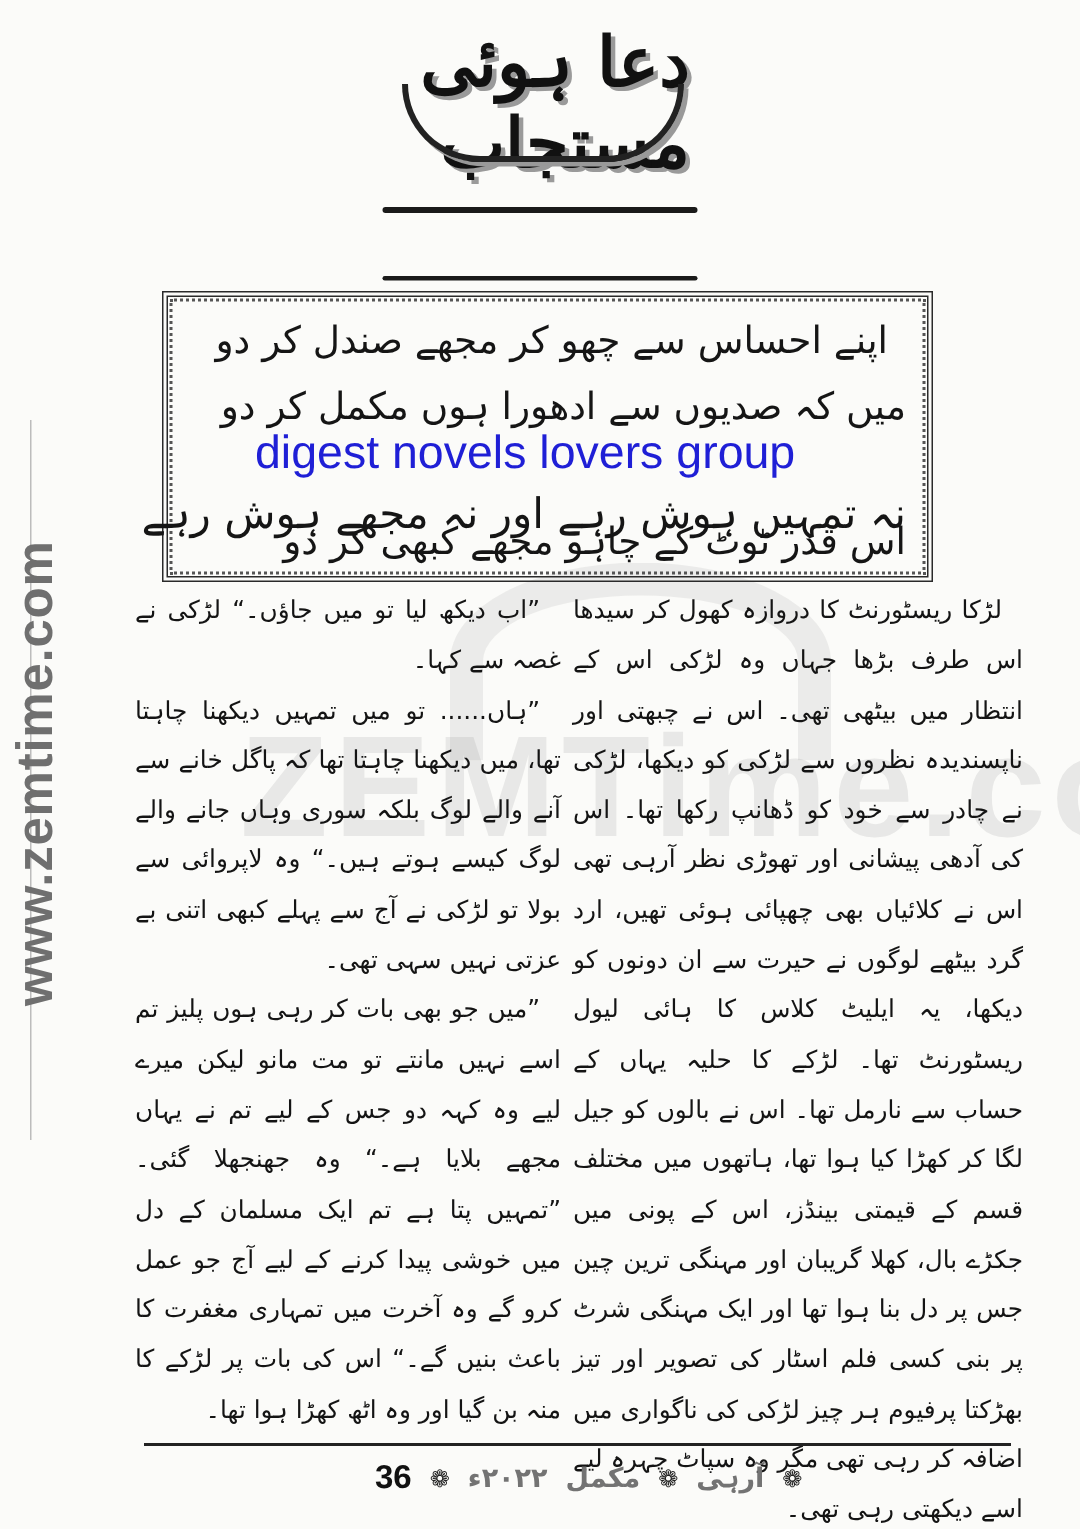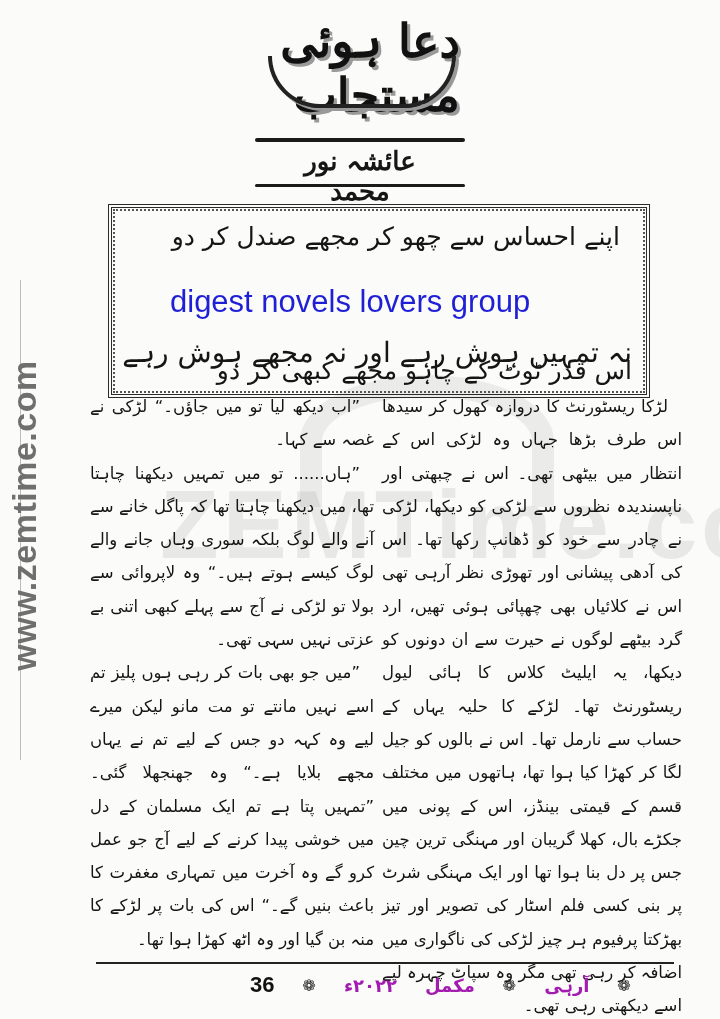--- a/index.html
+++ b/index.html
@@ -49,24 +49,23 @@
   }
   .rule1 { position:absolute; left:255px; top:138px; width:210px; height:4px; background:#1a1a1a; border-radius:2px; }
   .author {
     position:absolute; left:280px; top:146px; width:160px; text-align:center;
     font-family:"DejaVu Serif", serif; font-size:26px; font-weight:bold; direction:rtl;
   }
   .rule2 { position:absolute; left:255px; top:184px; width:210px; height:3px; background:#1a1a1a; border-radius:2px; }
 
   
   .poem-box {
-    position:absolute; left:108px; top:204px; width:506px; height:186px;
+    position:absolute; left:108px; top:194px; width:506px; height:186px;
     border:4px double #2a2a2a; outline:2px dotted #555; outline-offset:-7px;
     background:transparent;
-    padding-left:28px;
   }
   .poem-line {
     position:absolute; direction:rtl; white-space:nowrap;
     font-family:"DejaVu Serif", serif; font-size:25px; color:#151515;
   }
   .pl1 { right:26px; top:14px; }
   .pl2 { right:14px; top:58px; }
   .pl3b { right:14px; top:128px; font-size:28px; }
   .pl4 { right:14px; top:148px; }
   .overlay-text {
@@ -79,49 +78,49 @@
     position:absolute; direction:rtl; text-align:justify;
     font-family:"DejaVu Sans", sans-serif; font-size:16.5px; line-height:33.3px; color:#141414;
   }
   .col p { margin:0; text-indent:14px; }
   .col-right { left:382px; top:390px; width:300px; }
   .col-left { left:90px; top:390px; width:284px; }
 
   .bottom-rule { position:absolute; left:96px; top:962px; width:578px; height:2px; background:#222; }
   .footer {
     position:absolute; left:250px; top:968px; width:270px; height:34px;
-    display:flex; align-items:center; gap:28px;
+    display:flex; align-items:center; gap:12px;
   }
   .page-num { font-family:"Liberation Sans", sans-serif; font-weight:bold; font-size:22px; color:#111; }
-  .mag { direction:rtl; font-family:"DejaVu Sans", sans-serif; font-size:18px; font-weight:bold; color:#a21caf; }
+  .mag { direction:rtl; font-family:"DejaVu Sans", sans-serif; font-size:18px; font-weight:bold; color:#737373; }
   .flower { font-size:16px; color:#222; }
 </style>
 </head>
 <body>
 
 <div class="page">
 
   <div class="margin-line"></div>
   <div class="side-wm">
     <span>www.zemtime.com</span>
   </div>
 
   <div class="bg-logo"></div>
   <div class="bg-wm">ZEMTime.com</div>
 
   <div class="title-art">
     <div class="swash"></div>
     <span class="t">دعا ہوئی مستجاب</span>
   </div>
   <div class="rule1"></div>
-  <div class="author">عائشہ نور محمد</div>
   <div class="rule2"></div>
 
   <div class="poem-box">
     <div class="poem-line pl1">اپنے احساس سے چھو کر مجھے صندل کر دو</div>
+    <div class="poem-line pl2">میں کہ صدیوں سے ادھورا ہوں مکمل کر دو</div>
     <div class="poem-line pl3b">نہ تمہیں ہوش رہے اور نہ مجھے ہوش رہے</div>
     <div class="poem-line pl4">اس قدر ٹوٹ کے چاہو مجھے کبھی کر دو</div>
   </div>
 
   <div class="overlay-text">digest novels lovers group</div>
 
   <div class="col col-right">
     <p>لڑکا ریسٹورنٹ کا دروازہ کھول کر سیدھا اس طرف بڑھا جہاں وہ لڑکی اس کے انتظار میں بیٹھی تھی۔ اس نے چبھتی اور ناپسندیدہ نظروں سے لڑکی کو دیکھا، لڑکی نے چادر سے خود کو ڈھانپ رکھا تھا۔ اس کی آدھی پیشانی اور تھوڑی نظر آرہی تھی اس نے کلائیاں بھی چھپائی ہوئی تھیں، ارد گرد بیٹھے لوگوں نے حیرت سے ان دونوں کو دیکھا، یہ ایلیٹ کلاس کا ہائی لیول ریسٹورنٹ تھا۔ لڑکے کا حلیہ یہاں کے حساب سے نارمل تھا۔ اس نے بالوں کو جیل لگا کر کھڑا کیا ہوا تھا، ہاتھوں میں مختلف قسم کے قیمتی بینڈز، اس کے پونی میں جکڑے بال، کھلا گریبان اور مہنگی ترین چین جس پر دل بنا ہوا تھا اور ایک مہنگی شرٹ پر بنی کسی فلم اسٹار کی تصویر اور تیز بھڑکتا پرفیوم ہر چیز لڑکی کی ناگواری میں اضافہ کر رہی تھی مگر وہ سپاٹ چہرہ لیے اسے دیکھتی رہی تھی۔</p>
 
   </div>

